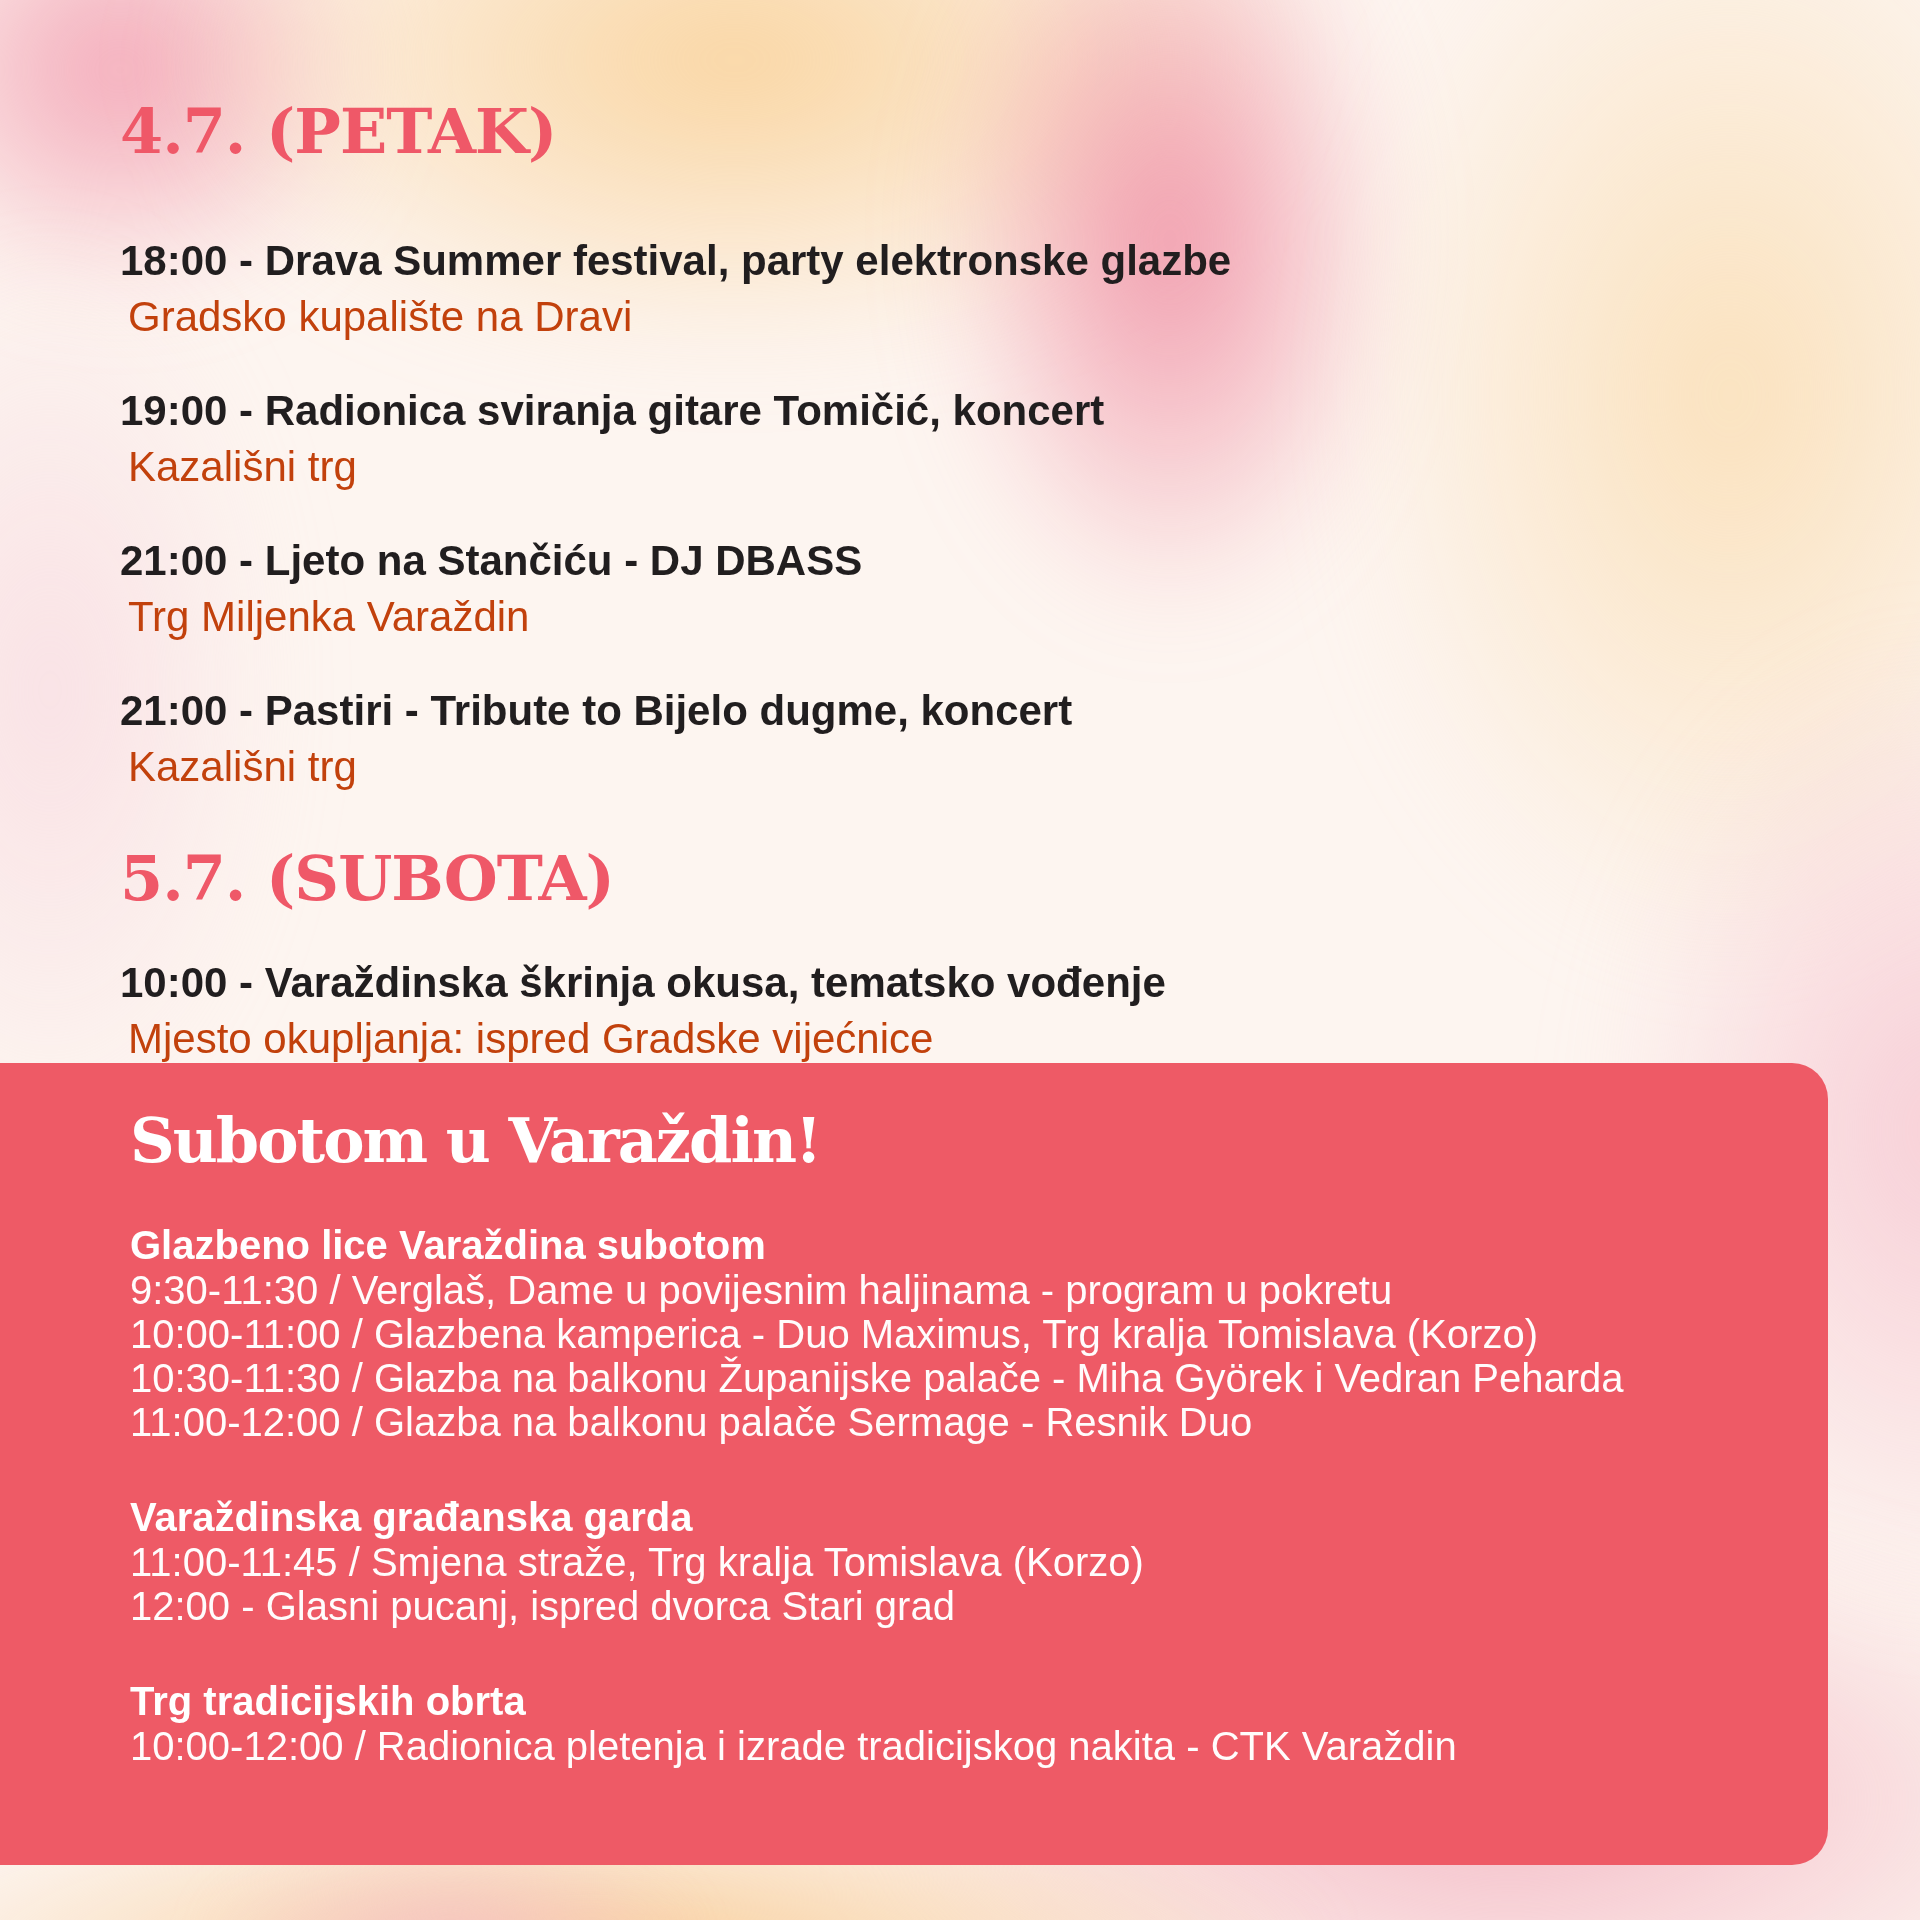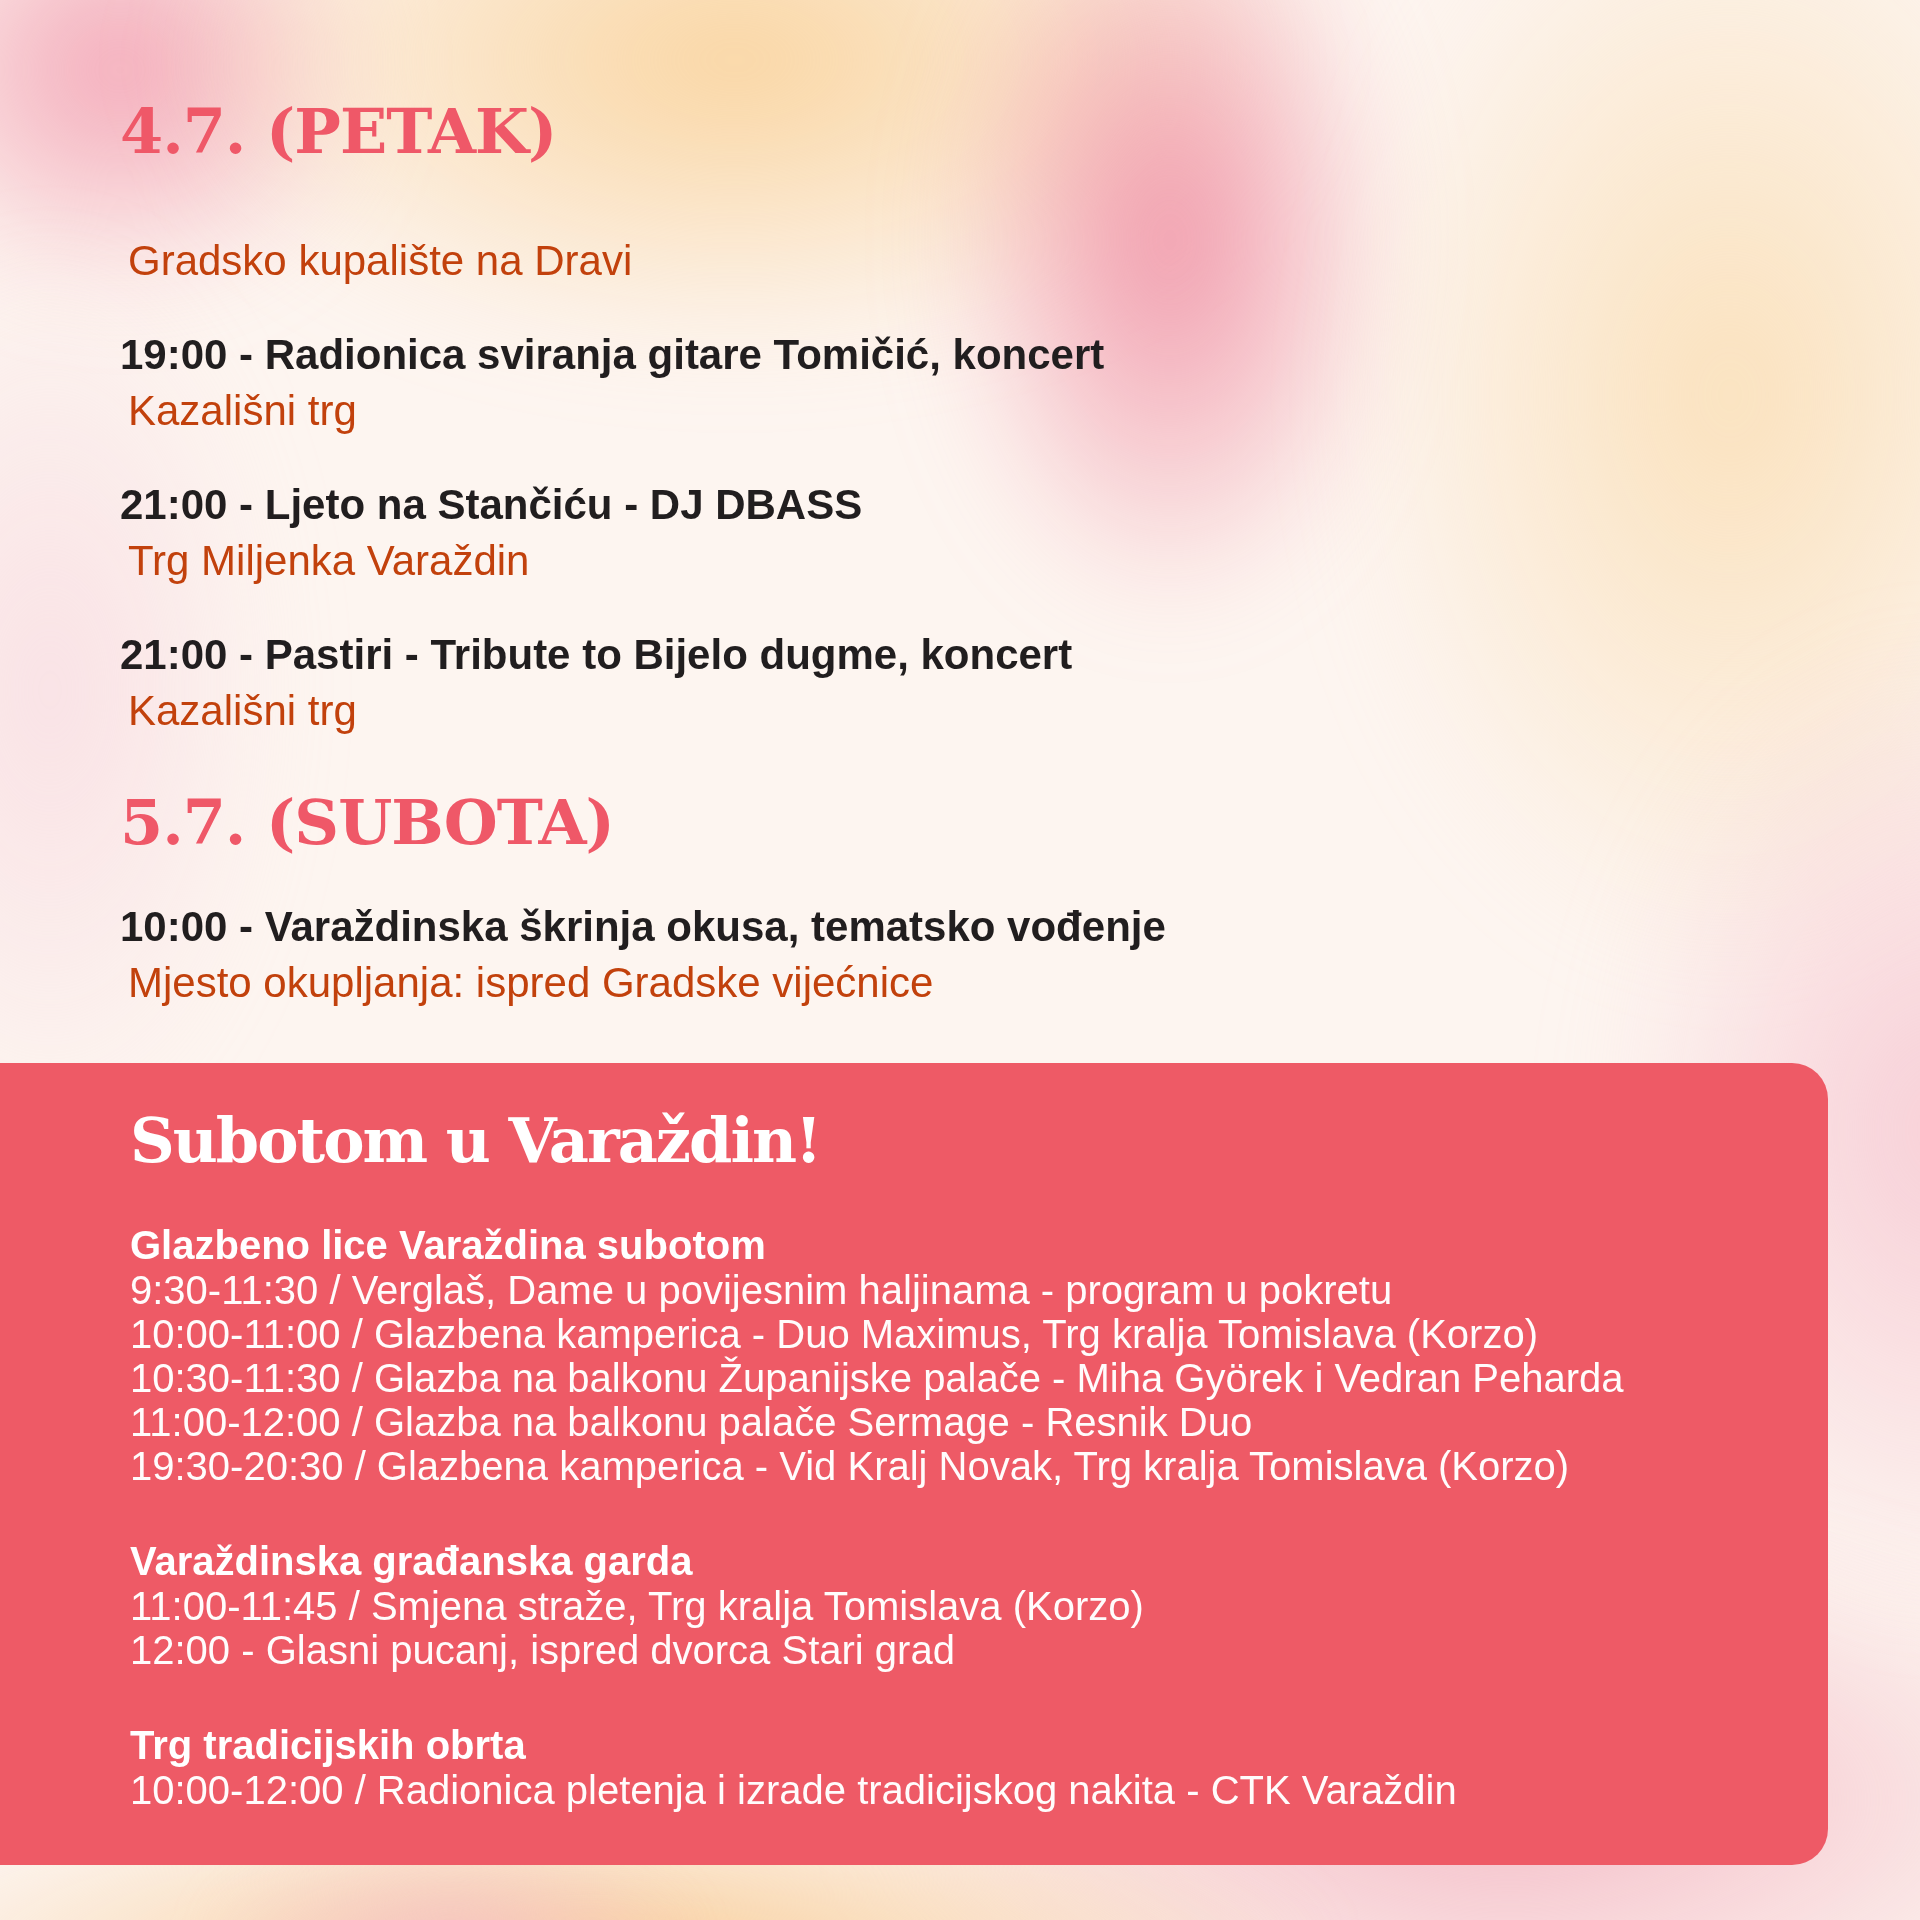--- a/index.html
+++ b/index.html
@@ -126,20 +126,21 @@
     <div class="blob blob-bottom-pink-spot"></div>
   </div>
 
   <div class="content">
 
     <div class="schedule">
 
       <h1 class="day-title">4.7. (PETAK)</h1>
 
       <article class="event">
+        <p class="event-title">18:00 - Drava Summer festival, party elektronske glazbe</p>
         <p class="event-location">Gradsko kupalište na Dravi</p>
       </article>
 
       <article class="event">
         <p class="event-title">19:00 - Radionica sviranja gitare Tomičić, koncert</p>
         <p class="event-location">Kazališni trg</p>
       </article>
 
       <article class="event">
         <p class="event-title">21:00 - Ljeto na Stančiću - DJ DBASS</p>
@@ -163,21 +164,20 @@
     <section class="card">
 
       <h2 class="card-title">Subotom u Varaždin!</h2>
 
       <div class="card-section">
         <p class="card-heading">Glazbeno lice Varaždina subotom</p>
         <p class="card-line">9:30-11:30 / Verglaš, Dame u povijesnim haljinama - program u pokretu</p>
         <p class="card-line">10:00-11:00 / Glazbena kamperica - Duo Maximus, Trg kralja Tomislava (Korzo)</p>
         <p class="card-line">10:30-11:30 / Glazba na balkonu Županijske palače - Miha Györek i Vedran Peharda</p>
         <p class="card-line">11:00-12:00 / Glazba na balkonu palače Sermage - Resnik Duo</p>
-        <p class="card-line">19:30-20:30 / Glazbena kamperica - Vid Kralj Novak, Trg kralja Tomislava (Korzo)</p>
       </div>
 
       <div class="card-section">
         <p class="card-heading">Varaždinska građanska garda</p>
         <p class="card-line">11:00-11:45 / Smjena straže, Trg kralja Tomislava (Korzo)</p>
         <p class="card-line">12:00 - Glasni pucanj, ispred dvorca Stari grad</p>
       </div>
 
       <div class="card-section">
         <p class="card-heading">Trg tradicijskih obrta</p>

